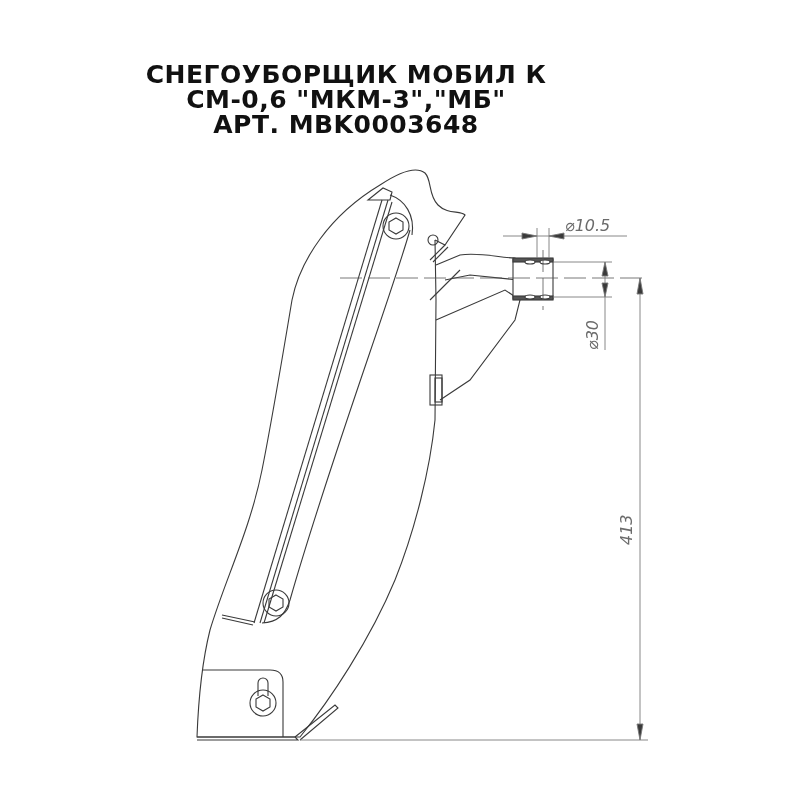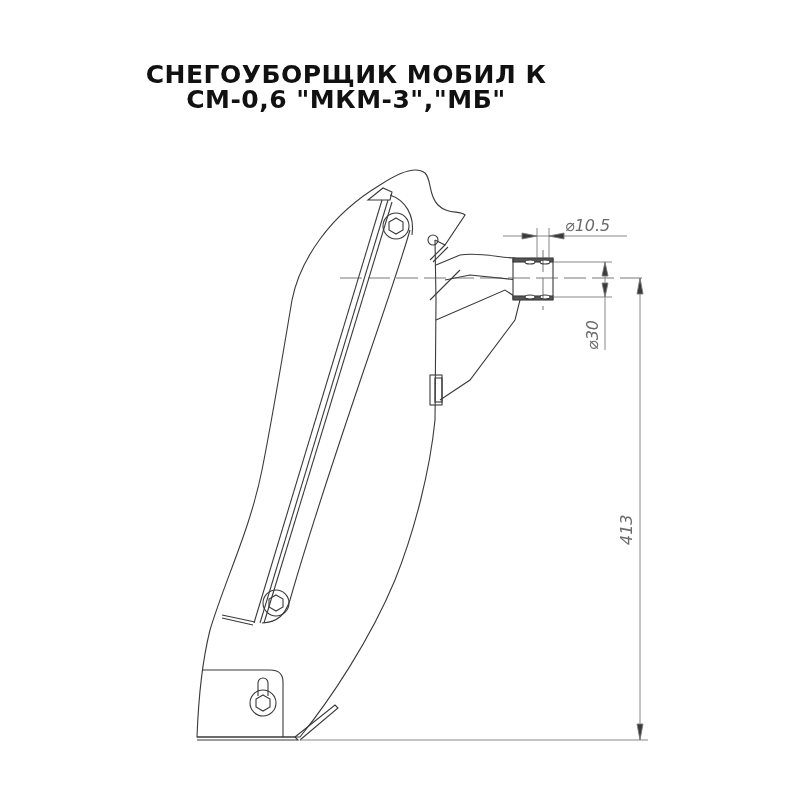--- a/index.html
+++ b/index.html
@@ -17,20 +17,21 @@
     font-family: "DejaVu Sans", sans-serif;
     font-size: 16px; fill: #6b6b6b; font-style: italic;
   }
 </style>
 </head>
 <body>
 
 <div class="title">
   <div>СНЕГОУБОРЩИК МОБИЛ К</div>
   <div>СМ-0,6 "МКМ-3","МБ"</div>
+  <div>АРТ. MBK0003648</div>
 </div>
 
 <svg class="drawing" width="800" height="800" viewBox="0 0 800 800">
   <g fill="none" stroke="#3a3a3a" stroke-width="1.1">
 
     <path d="M380 185 C 330 215, 300 260, 292 300 C 282 360, 272 420, 262 470 C 250 530, 225 580, 210 630 C 200 670, 198 710, 197 737 L 300 737 C 330 700, 370 640, 395 580 C 415 530, 430 470, 435 420 L 436 300 L 435 240"></path>
 
     <path d="M380 185 C 395 175, 415 165, 425 173 C 432 180, 428 195, 438 205 C 448 215, 460 210, 465 215 L 445 245 L 435 240"></path>
 
     <path d="M368 200 L 383 188 L 392 192 L 390 200 Z"></path>

